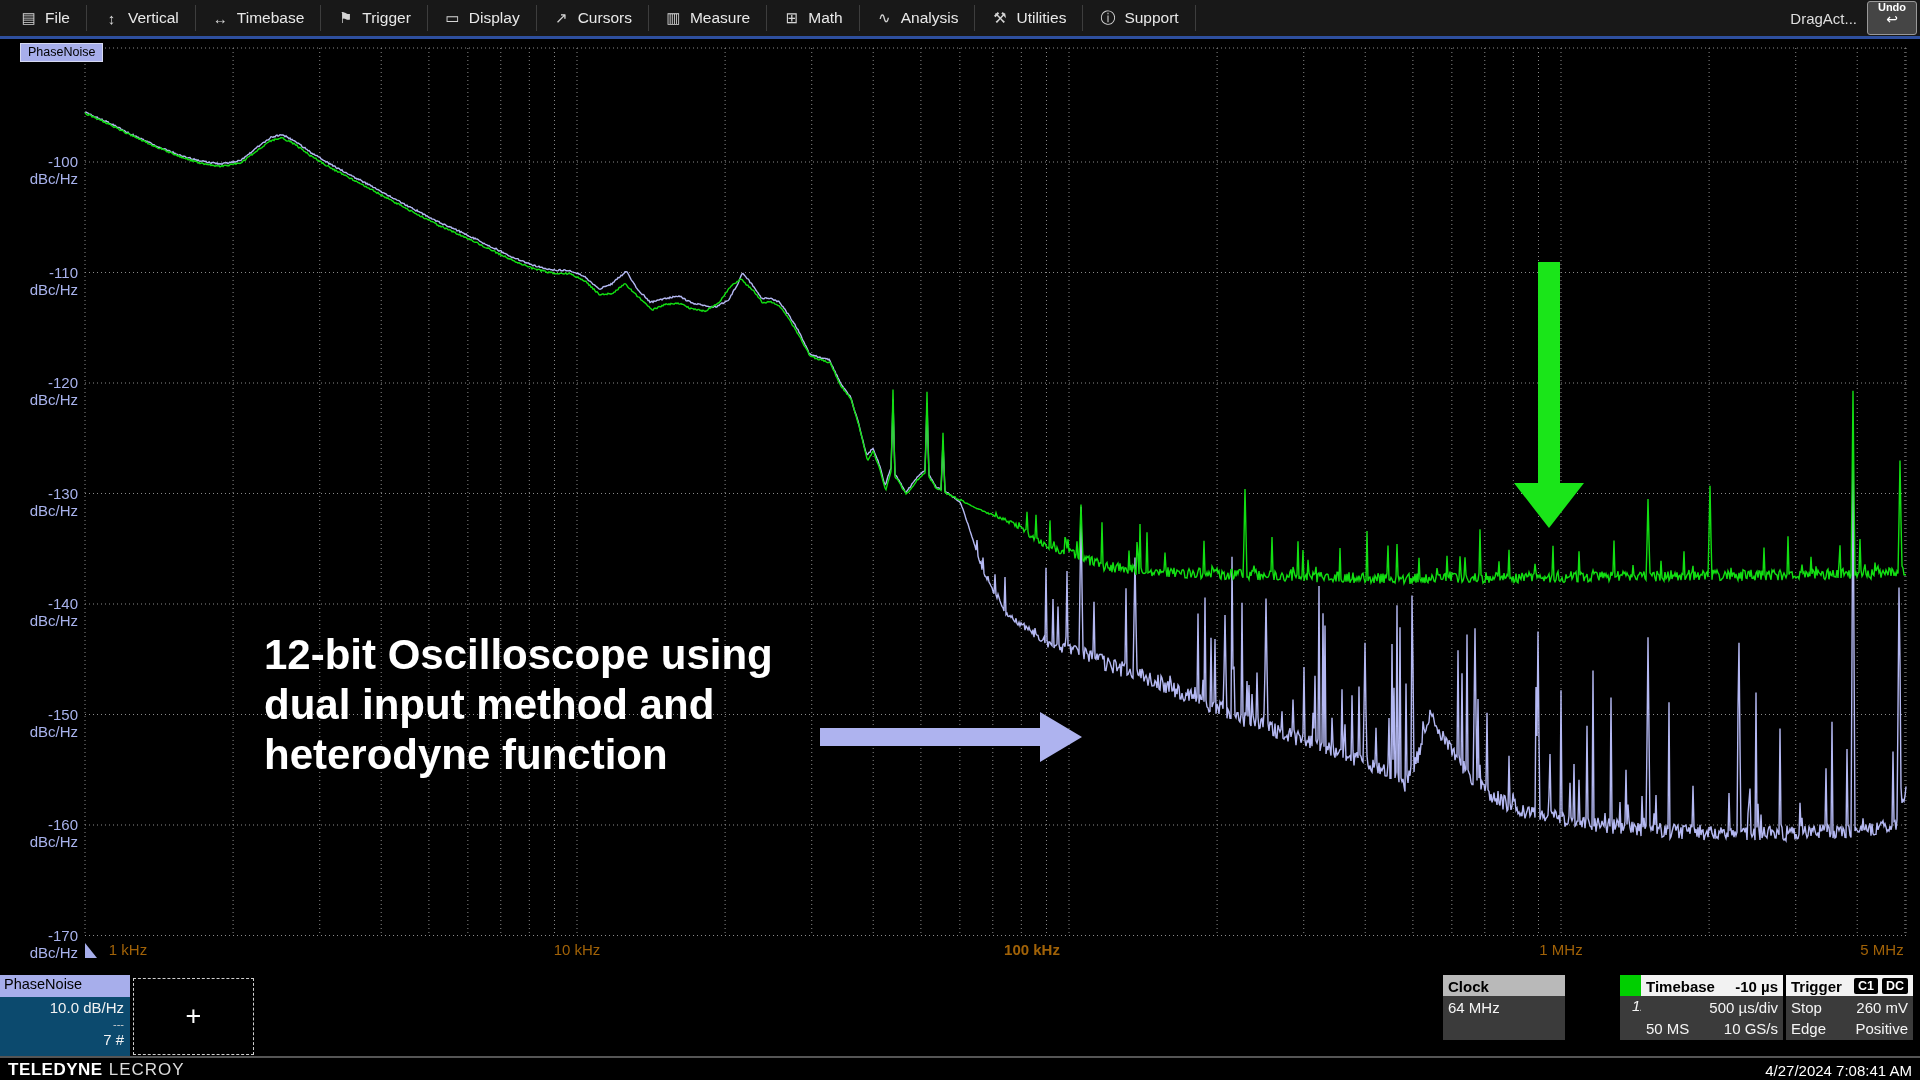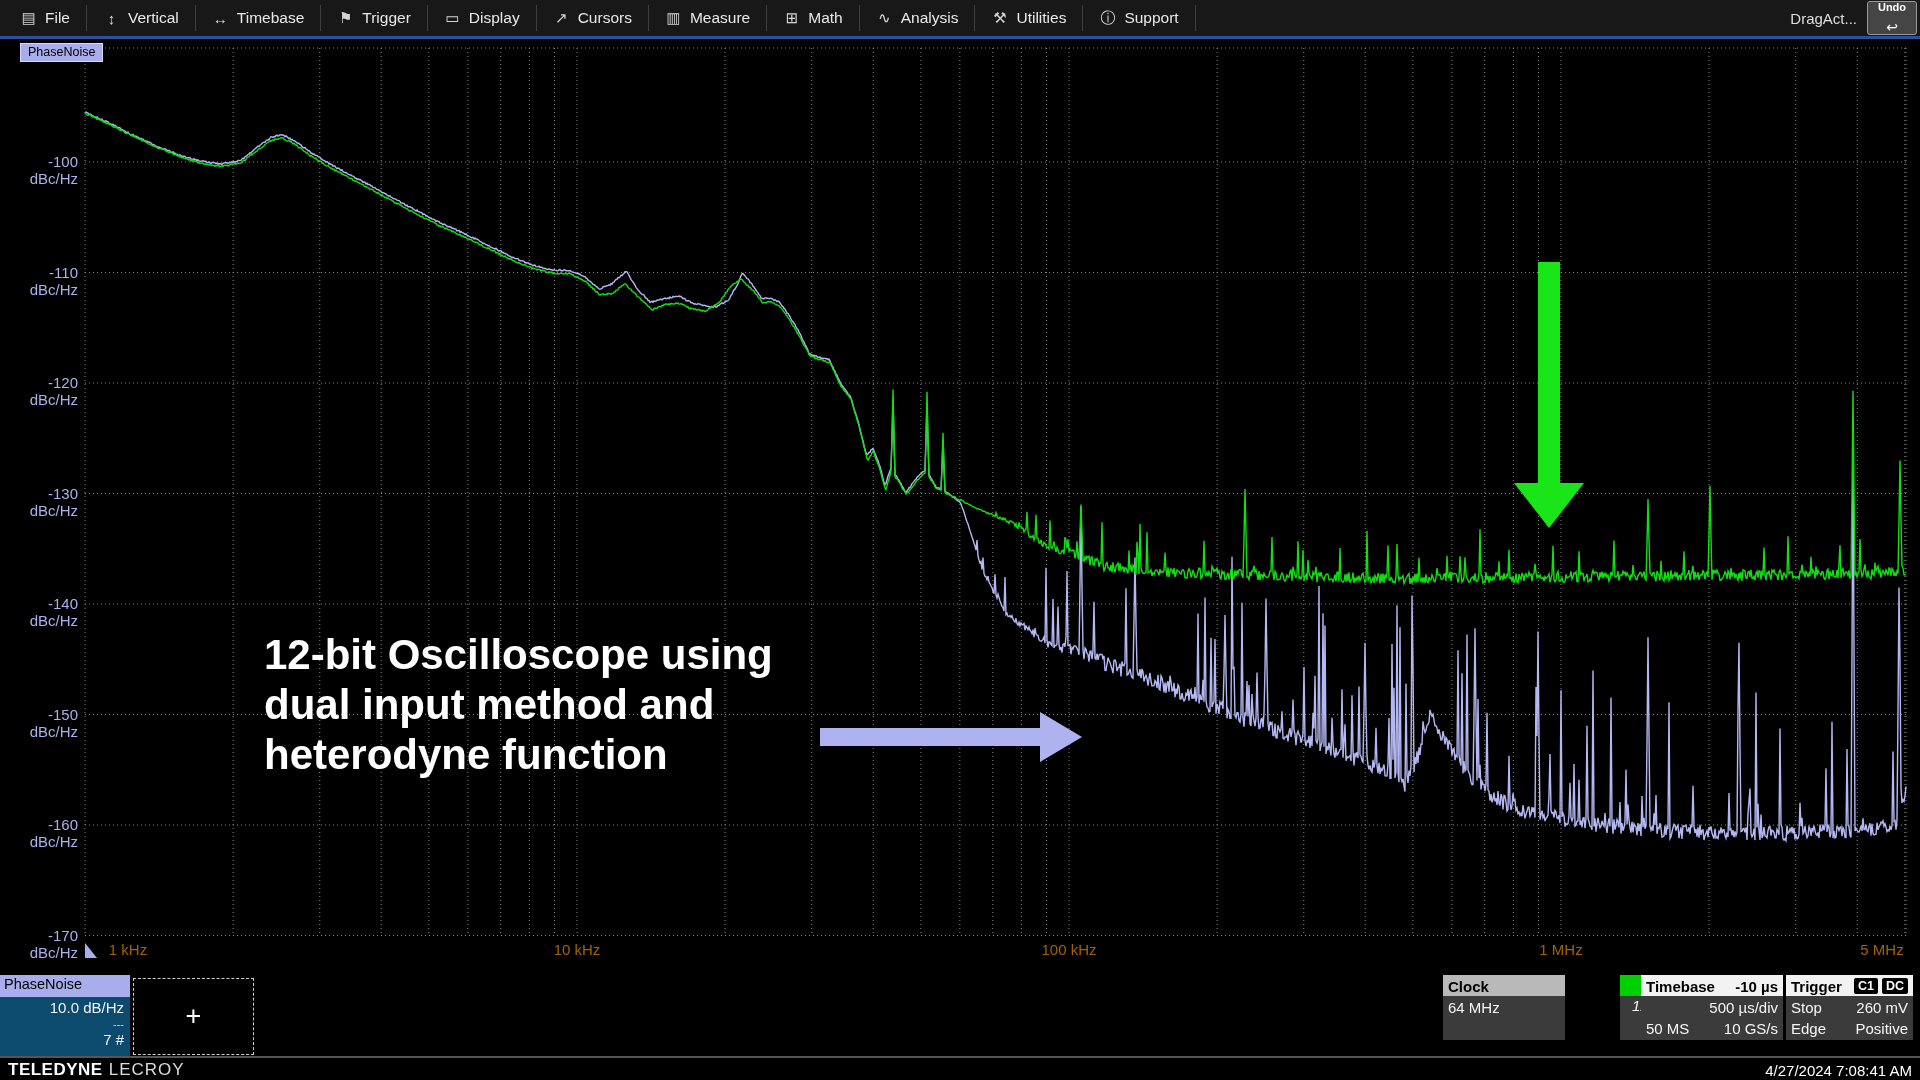--- a/index.html
+++ b/index.html
@@ -9,21 +9,21 @@
   
   .menubar{position:absolute;top:0;left:0;width:1920px;height:36px;background:#181818;
     border-bottom:3px solid #2e4f9e;display:flex;align-items:center;z-index:30;}
   .menu-item{display:flex;align-items:center;gap:8px;color:#e8e8e8;font-size:15.5px;
     padding:0 16px;height:26px;border-right:1px solid #3d3d3d;cursor:default;white-space:nowrap;}
   .menu-item:first-child{margin-left:4px;}
   .menu-icon{color:#d4d4d4;font-size:15px;width:17px;text-align:center;}
   .drag-label{margin-left:auto;color:#dedede;font-size:15px;margin-right:10px;}
   .undo-btn{width:48px;height:32px;margin-right:3px;background:#454545;border:1px solid #999;
     border-radius:3px;color:#fff;display:flex;flex-direction:column;align-items:center;
-    justify-content:space-between;line-height:1;}
+    justify-content:flex-start;line-height:1;}
   .undo-btn .u-label{font-size:11px;font-weight:bold;}
   .undo-btn .u-icon{font-size:14px;margin-top:-1px;}
 
   
   #chart-svg{position:absolute;top:0;left:0;z-index:5;}
   .ytick{position:absolute;width:78px;right:auto;text-align:right;color:#a8b2ec;font-size:15px;z-index:8;}
   .xtick{position:absolute;color:#a16207;font-size:15px;z-index:8;white-space:nowrap;}
   .pn-tab{position:absolute;left:20px;top:43px;background:#a7aeeb;color:#000;font-size:12.5px;
     padding:1px 7px 2px 7px;border:1px solid #d6d9f2;z-index:12;}
 
@@ -183,21 +183,21 @@
       <div class="ytick" style="left: 0px; top: 374px; width: 78px;">-120 dBc/Hz</div>
       <div class="ytick" style="left: 0px; top: 484.5px; width: 78px;">-130 dBc/Hz</div>
       <div class="ytick" style="left: 0px; top: 595px; width: 78px;">-140 dBc/Hz</div>
       <div class="ytick" style="left: 0px; top: 705.5px; width: 78px;">-150 dBc/Hz</div>
       <div class="ytick" style="left: 0px; top: 816px; width: 78px;">-160 dBc/Hz</div>
       <div class="ytick" style="left: 0px; top: 926.5px; width: 78px;">-170 dBc/Hz</div>
     </div>
   <div id="xticks">
       <div class="xtick" style="left: 128px; top: 941px; transform: translateX(-50%);">1 kHz</div>
       <div class="xtick" style="left: 577px; top: 941px; transform: translateX(-50%);">10 kHz</div>
-      <div class="xtick" style="left: 1069px; top: 941px; transform: translateX(-50%);">100 kHz</div>
+      <div class="xtick" style="left: 1032px; top: 941px; transform: translateX(-50%); font-weight: bold;">100 kHz</div>
       <div class="xtick" style="left: 1561px; top: 941px; transform: translateX(-50%);">1 MHz</div>
       <div class="xtick" style="left: 1882px; top: 941px; transform: translateX(-50%);">5 MHz</div>
     </div>
 
   <div class="pn-tab">PhaseNoise</div>
 
   <div class="anno anno-purple">
     <div>12-bit Oscilloscope using</div>
     <div>dual input method and</div>
     <div>heterodyne function</div>

